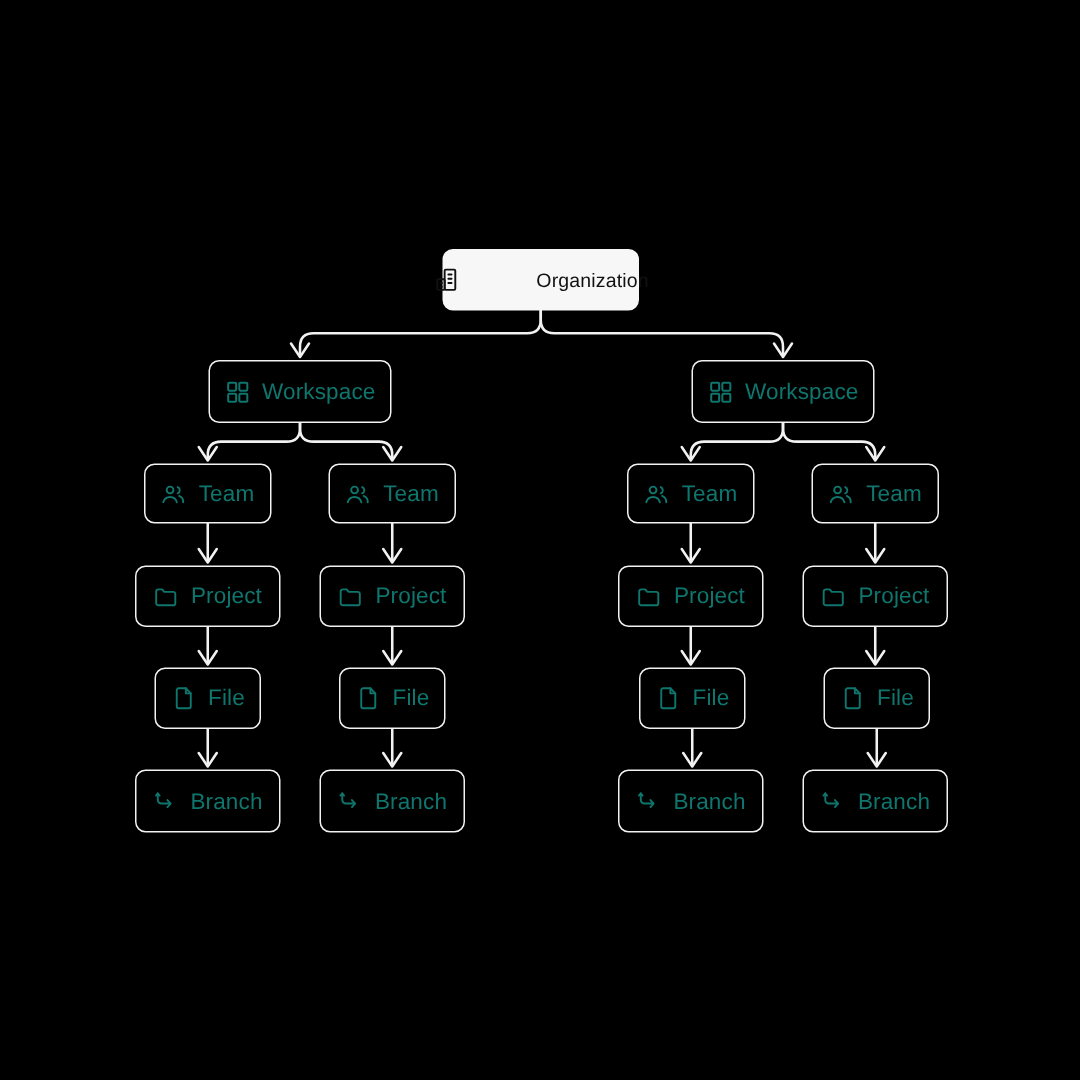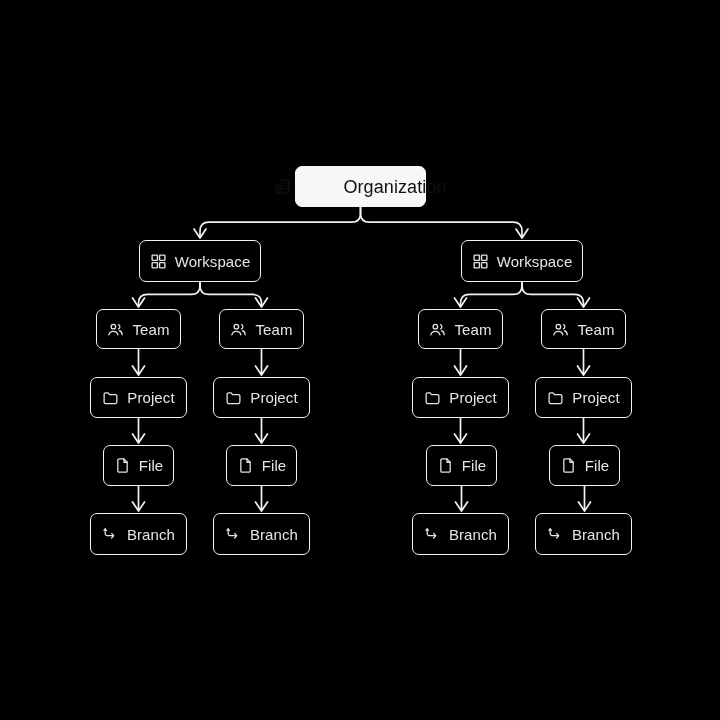--- a/index.html
+++ b/index.html
@@ -15,34 +15,34 @@
   .node{
     position:absolute;
     box-sizing:border-box;
     display:flex;
     align-items:center;
     justify-content:center;
     gap:8px;
     border-radius:7px;
     border:1.6px solid #f2f2f2;
     background:#000000;
-    color:#e5e5e5;
+    color:#0f766e;
     white-space:nowrap;
   }
   .node.root{
     background:#f7f7f7;
     border-color:#f7f7f7;
     color:#111111;
   }
   .node .label{
     font-size:15px;
     line-height:1;
     letter-spacing:.1px;
   }
-  .node.root .label{font-size:18px;margin-left:44px;}
+  .node.root .label{font-size:13px;margin-left:44px;}
   .ico{
     display:inline-flex;
     align-items:center;
     justify-content:center;
     width:17px;height:17px;
     flex:0 0 auto;
   }
   .ico svg{display:block;width:17px;height:17px;}
 </style>
 </head>

